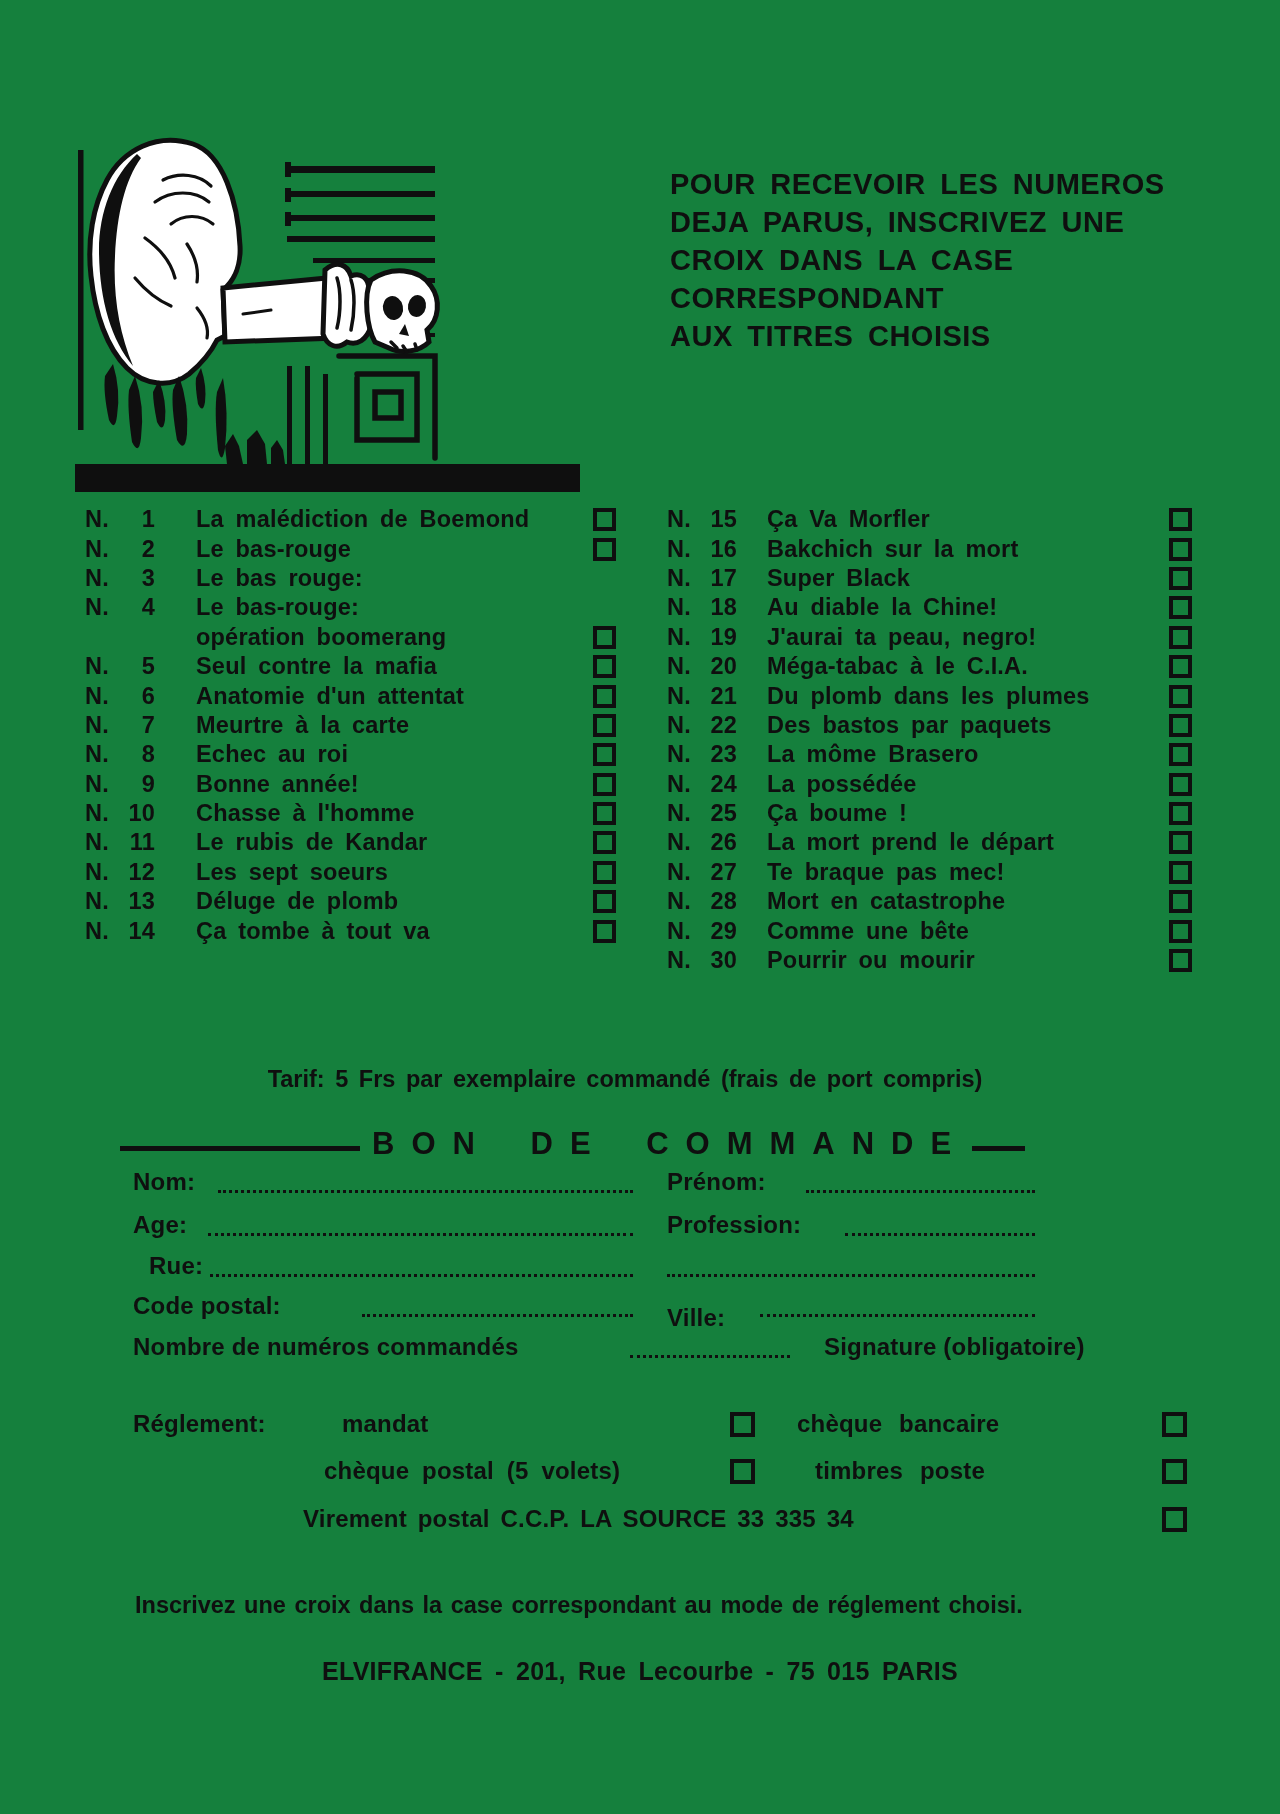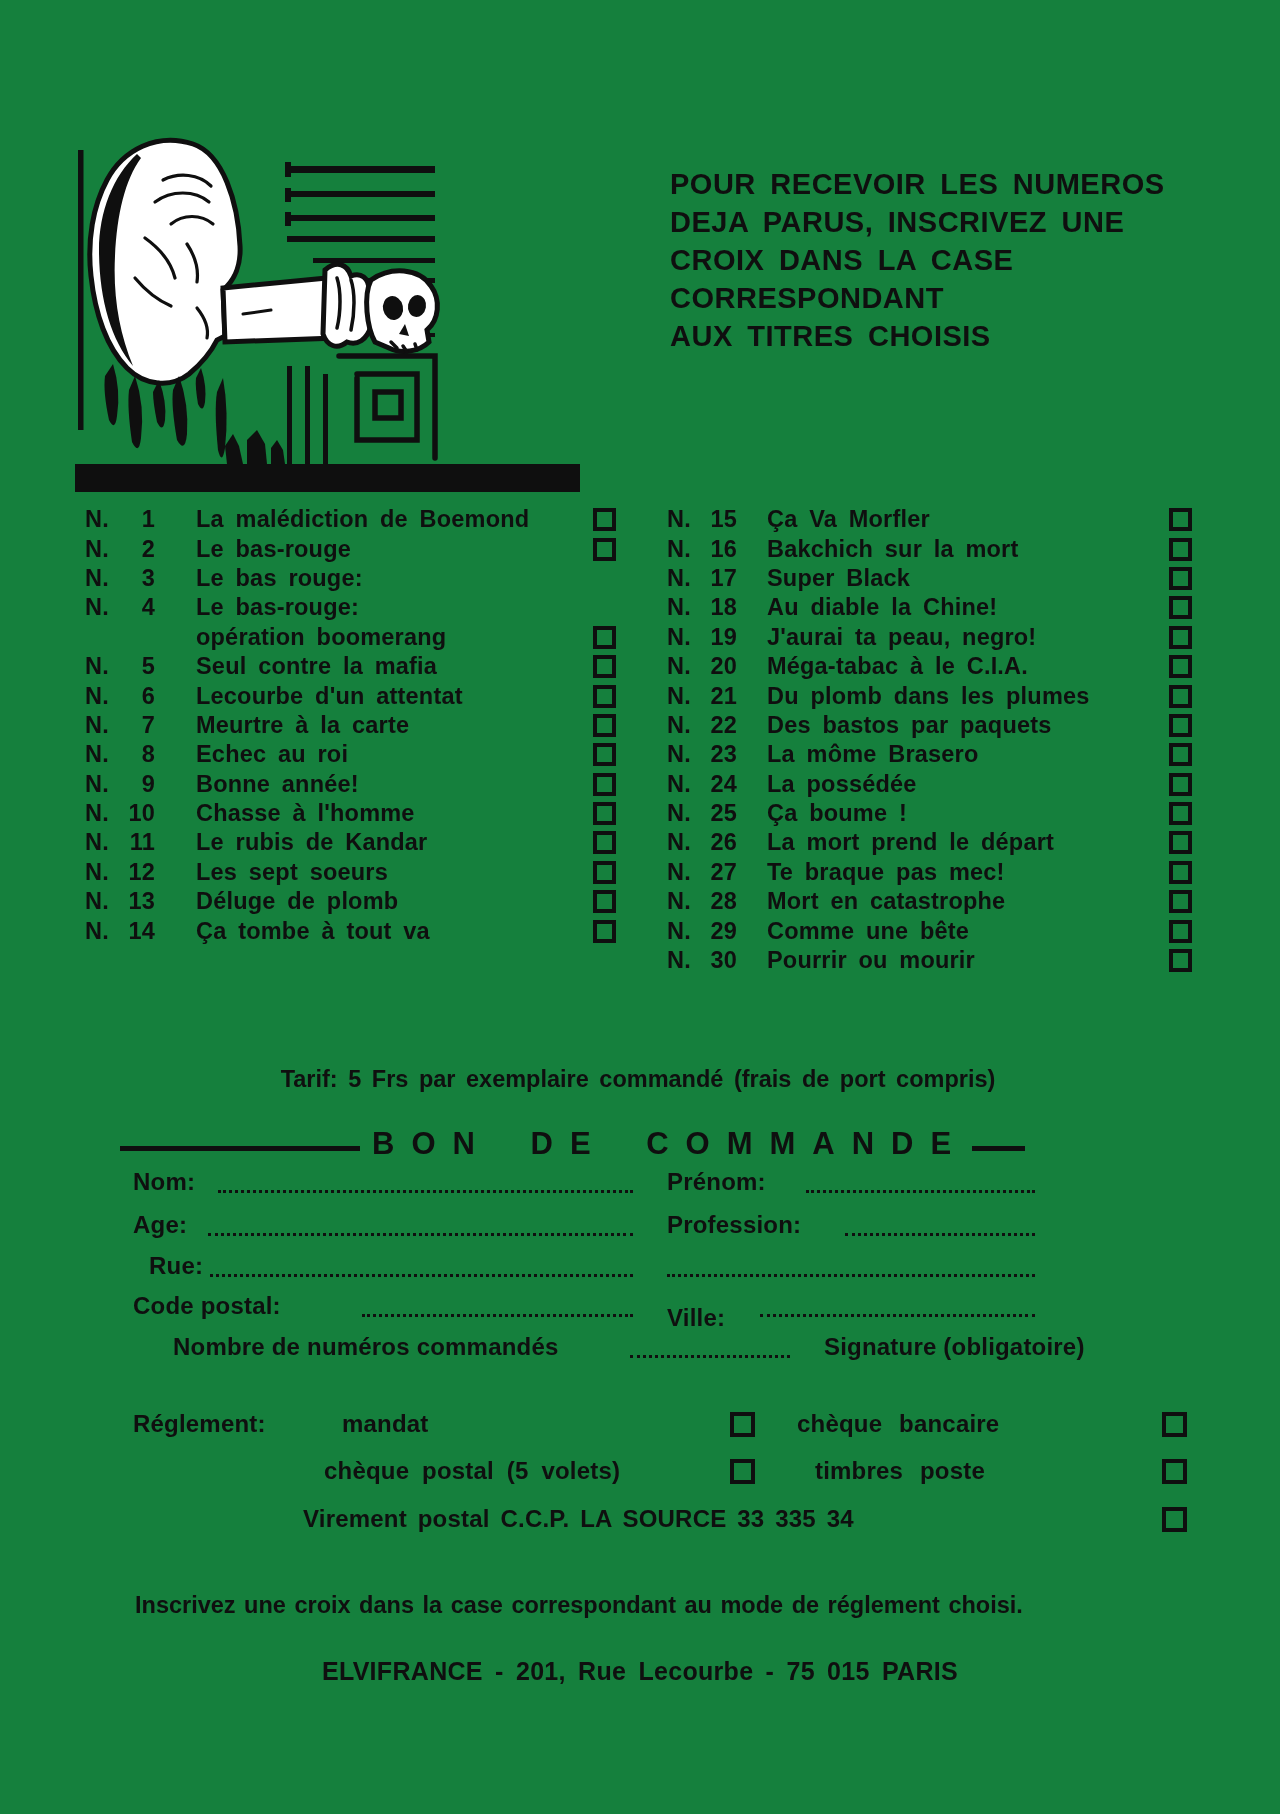--- a/index.html
+++ b/index.html
@@ -30,21 +30,21 @@
   .cb{
     flex:none;display:inline-block;box-sizing:border-box;
     width:23px;height:23px;border:4px solid #0f0f0f;background:transparent;
   }
   .bigcb{
     position:absolute;box-sizing:border-box;
     width:25px;height:25px;border:4px solid #0f0f0f;
   }
   .tarif{
     position:absolute;left:0;top:1066px;width:1250px;text-align:center;
-    font-size:23.5px;word-spacing:4px;padding-left:13px;
+    font-size:23.5px;word-spacing:4px;
   }
   .bon-line{position:absolute;height:4.5px;background:#0f0f0f;top:1146px;}
   .bon-text{
     position:absolute;left:372px;top:1126px;
     font-size:31px;letter-spacing:17px;word-spacing:13px;white-space:nowrap;
   }
   .flabel{position:absolute;font-size:24px;white-space:nowrap;letter-spacing:.2px;}
   .dots{position:absolute;height:0;border-bottom:3.5px dotted #0f0f0f;}
   .instruction{
     position:absolute;left:135px;top:1592px;width:1060px;
@@ -162,21 +162,21 @@
       </div>
     <div class="row">
         <span class="n">N.</span>
         <span class="num">5</span>
         <span class="title">Seul contre la mafia</span>
         <span class="cb"></span>
       </div>
     <div class="row">
         <span class="n">N.</span>
         <span class="num">6</span>
-        <span class="title">Lecourbe d'un attentat</span>
+        <span class="title">Anatomie d'un attentat</span>
         <span class="cb"></span>
       </div>
     <div class="row">
         <span class="n">N.</span>
         <span class="num">7</span>
         <span class="title">Meurtre à la carte</span>
         <span class="cb"></span>
       </div>
     <div class="row">
         <span class="n">N.</span>
@@ -339,21 +339,21 @@
 
   <span class="flabel" style="left:149px;top:1252px;">Rue:</span>
   <span class="dots" style="left:210px;top:1274px;width:423px;"></span>
   <span class="dots" style="left:667px;top:1274px;width:368px;"></span>
 
   <span class="flabel" style="left:133px;top:1292px;">Code postal:</span>
   <span class="dots" style="left:362px;top:1314px;width:271px;"></span>
   <span class="flabel" style="left:667px;top:1292px;margin-top:12px;">Ville:</span>
   <span class="dots" style="left:760px;top:1314px;width:275px;"></span>
 
-  <span class="flabel" style="left:133px;top:1333px;margin-left:40px;">Nombre de numéros commandés</span>
+  <span class="flabel" style="left:133px;top:1333px;">Nombre de numéros commandés</span>
   <span class="dots" style="left:630px;top:1355px;width:160px;"></span>
   <span class="flabel" style="left:824px;top:1333px;">Signature (obligatoire)</span>
 
   <span class="flabel" style="left:133px;top:1410px;">Réglement:</span>
   <span class="flabel" style="left:342px;top:1410px;">mandat</span>
   <span class="bigcb" style="left:730px;top:1412px;"></span>
   <span class="flabel" style="left:797px;top:1410px;word-spacing:10px;">chèque bancaire</span>
   <span class="bigcb" style="left:1162px;top:1412px;"></span>
 
   <span class="flabel" style="left:324px;top:1457px;word-spacing:6px;">chèque postal (5 volets)</span>

